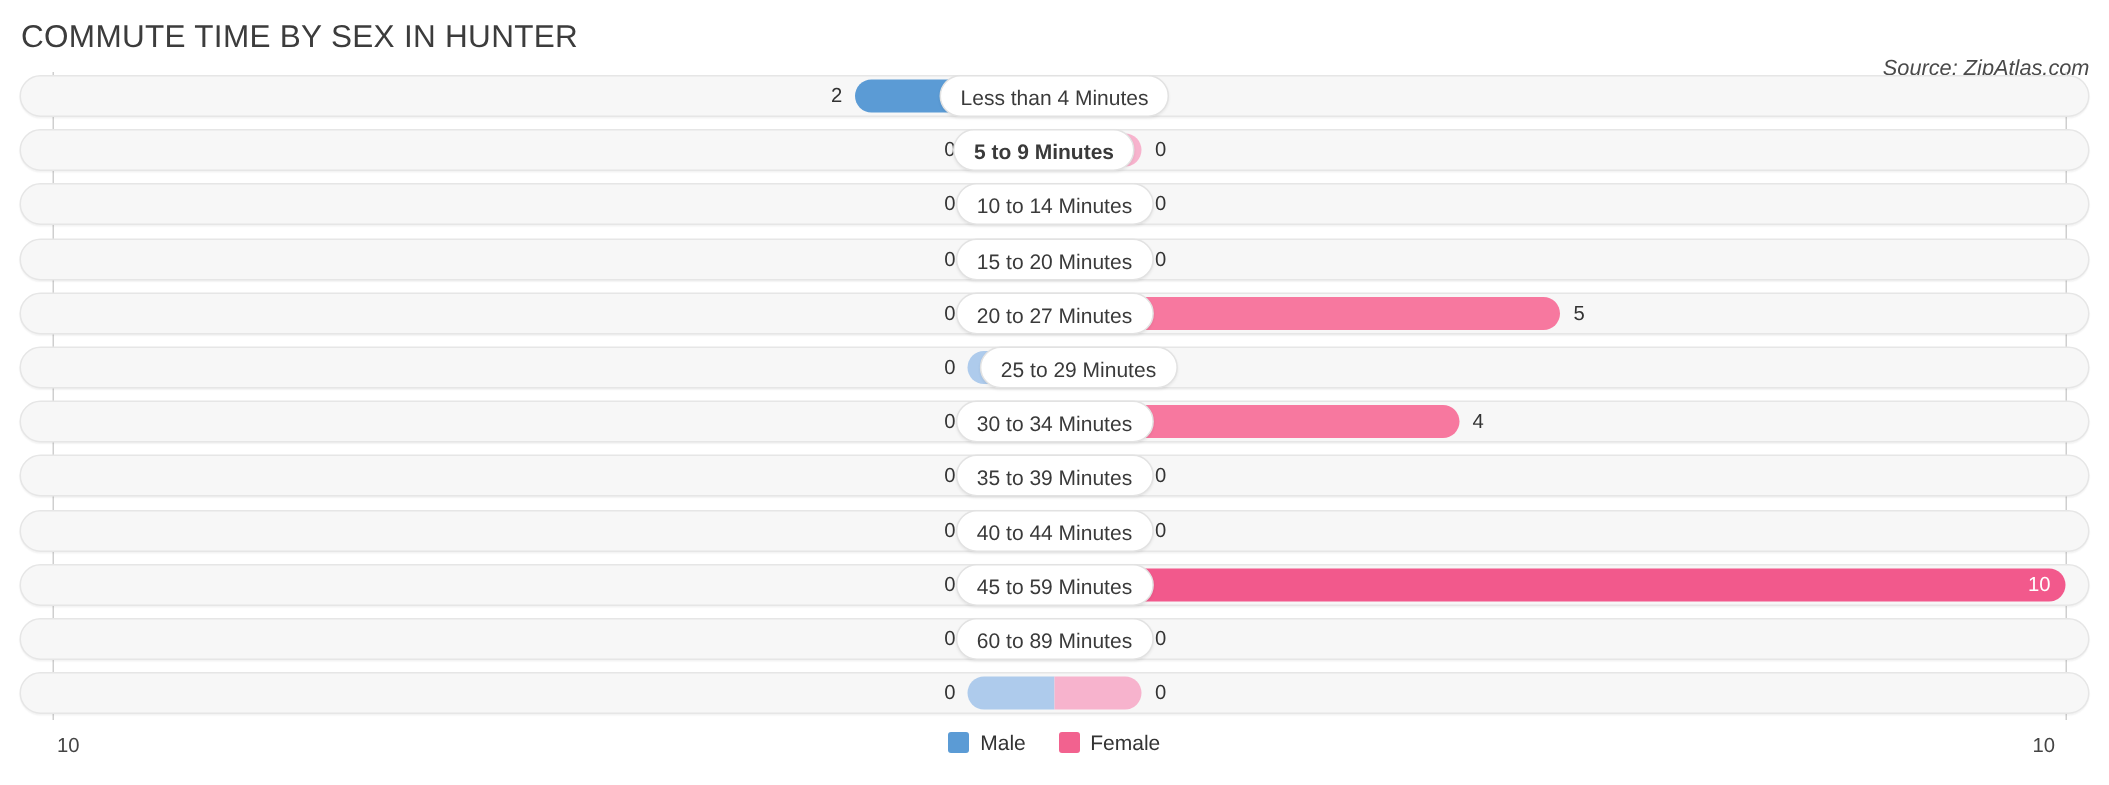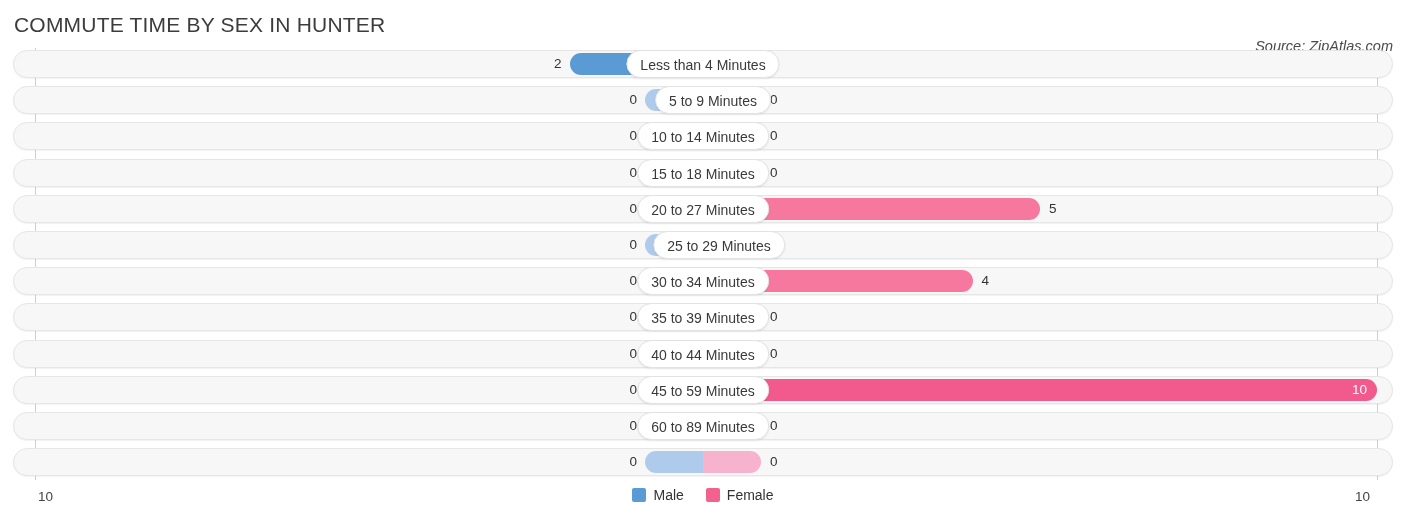--- a/index.html
+++ b/index.html
@@ -213,41 +213,41 @@
             <div class="cat-pill" style="left: 703px;">Less than 4 Minutes</div>
           </div>
         </div>
         <div class="row">
           <div class="track" style="background: rgb(247, 247, 247); border-color: rgb(230, 230, 230);"></div>
           <div class="bars">
             <div class="bar male" style="left: 645px; width: 58px; background: rgb(174, 203, 236);"></div>
             <div class="val male-val" style="left: 575px; width: 62px;">0</div>
             <div class="bar female" style="left: 703px; width: 58px; background: rgb(247, 179, 205);"></div>
             <div class="val female-val" style="left: 770px; width: 62px;">0</div>
-            <div class="cat-pill" style="left: 713px;">5 to 9 Minutes</div>
+            <div class="cat-pill" style="left: 696px; font-weight: bold;">5 to 9 Minutes</div>
           </div>
         </div>
         <div class="row">
           <div class="track" style="background: rgb(247, 247, 247); border-color: rgb(230, 230, 230);"></div>
           <div class="bars">
             <div class="bar male" style="left: 645px; width: 58px; background: rgb(174, 203, 236);"></div>
             <div class="val male-val" style="left: 575px; width: 62px;">0</div>
             <div class="bar female" style="left: 703px; width: 58px; background: rgb(247, 179, 205);"></div>
             <div class="val female-val" style="left: 770px; width: 62px;">0</div>
             <div class="cat-pill" style="left: 703px;">10 to 14 Minutes</div>
           </div>
         </div>
         <div class="row">
           <div class="track" style="background: rgb(247, 247, 247); border-color: rgb(230, 230, 230);"></div>
           <div class="bars">
             <div class="bar male" style="left: 645px; width: 58px; background: rgb(174, 203, 236);"></div>
             <div class="val male-val" style="left: 575px; width: 62px;">0</div>
             <div class="bar female" style="left: 703px; width: 58px; background: rgb(247, 179, 205);"></div>
             <div class="val female-val" style="left: 770px; width: 62px;">0</div>
-            <div class="cat-pill" style="left: 703px;">15 to 18 Minutes</div>
+            <div class="cat-pill" style="left: 703px;">15 to 20 Minutes</div>
           </div>
         </div>
         <div class="row">
           <div class="track" style="background: rgb(247, 247, 247); border-color: rgb(230, 230, 230);"></div>
           <div class="bars">
             <div class="bar male" style="left: 645px; width: 58px; background: rgb(174, 203, 236);"></div>
             <div class="val male-val" style="left: 575px; width: 62px;">0</div>
             <div class="bar female" style="left: 703px; width: 337px; background: rgb(247, 120, 159);"></div>
             <div class="val female-val" style="left: 1049px; width: 62px;">5</div>
             <div class="cat-pill" style="left: 703px;">20 to 27 Minutes</div>

